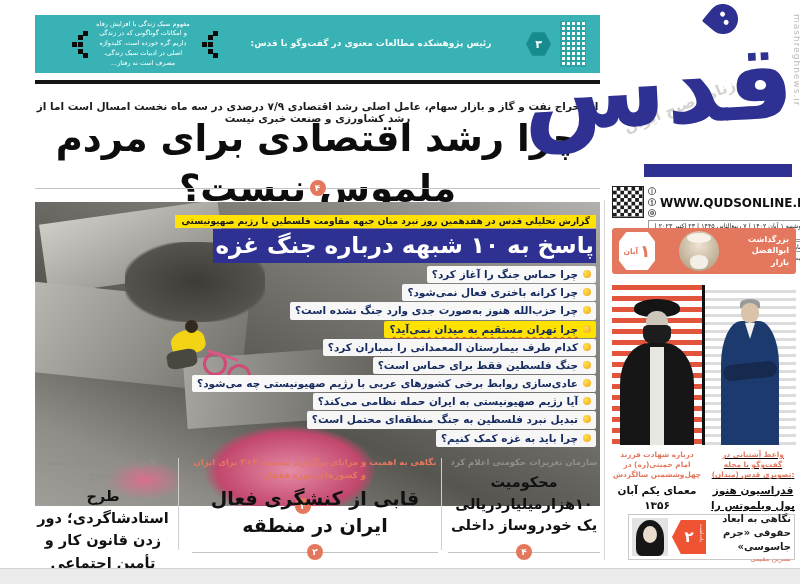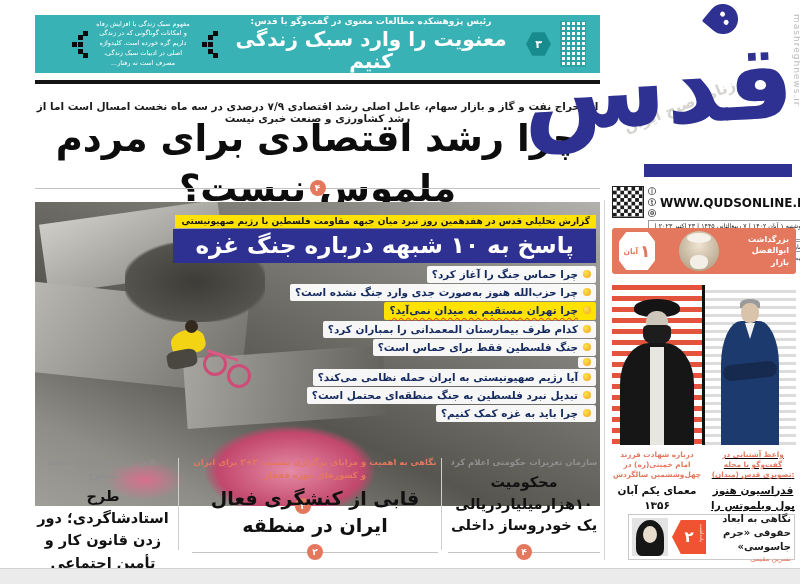--- a/index.html
+++ b/index.html
@@ -57,21 +57,21 @@
                background:#f2d414;transform:rotate(-14deg);}
   .child-pants{position:absolute;left:132px;top:148px;width:30px;height:18px;border-radius:30%;
                background:#4a4640;transform:rotate(-10deg);}
   .bike-wheel{position:absolute;width:18px;height:18px;border:3px solid #cf4b78;border-radius:50%;}
   .bw1{left:168px;top:150px;} .bw2{left:192px;top:162px;transform:rotate(10deg);}
   .bike-frame{position:absolute;left:172px;top:152px;width:32px;height:3px;background:#d65c85;transform:rotate(18deg);}
 
   .gaza-kicker{position:absolute;right:4px;top:13px;background:#ffe200;color:#161616;
                font-size:9px;font-weight:bold;padding:1px 6px 2px;}
   .gaza-headline{position:absolute;right:4px;top:27px;background:#2e3192;color:#fff;
-                 font-size:23px;font-weight:800;padding:3px 22px 5px;letter-spacing:-0.5px;}
+                 font-size:23px;font-weight:800;padding:3px 2px 5px;letter-spacing:-0.5px;}
   .qlist{position:absolute;right:4px;top:64px;display:flex;flex-direction:column;align-items:flex-start;gap:1px;}
   .q{display:flex;align-items:center;gap:5px;background:rgba(255,255,255,.94);color:#152a5e;
      font-size:10.5px;font-weight:bold;padding:1px 5px 2px;border-radius:2px;line-height:1.35;}
   .q-bullet{width:8px;height:8px;border-radius:50%;flex:0 0 auto;
             background:radial-gradient(circle at 35% 35%,#ffe24a,#f0a21f);}
   .q.hl{background:#ffe200;}
   .q.hl .q-text{text-decoration:underline wavy 1px #d6301f;text-underline-offset:3px;}
   .photo-pnum{position:absolute;left:260px;bottom:-8px;}
 
   
@@ -168,21 +168,20 @@
 
 <div id="page">
 
   <div class="abs banner">
     <div class="orn-kufic"></div>
     <div class="hexbadge">
         <span>۳</span>
       </div>
     <div class="banner-main">
       <div class="banner-kicker">رئیس پژوهشکده مطالعات معنوی در گفت‌وگو با قدس:</div>
-      <div class="banner-headline">معنویت را وارد سبک زندگی کنیم</div>
     </div>
     <div class="pixarrow"></div>
     <div class="banner-excerpt">مفهوم سبک زندگی با افزایش رفاه و امکانات گوناگونی که در زندگی داریم گره خورده است. کلیدواژه اصلی در ادبیات سبک زندگی، مصرف است نه رفتار...</div>
     <div class="pixarrow"></div>
   </div>
 
   <div class="abs black-rule"></div>
 
   <div class="abs lead-kicker">استخراج نفت و گاز و بازار سهام، عامل اصلی رشد اقتصادی ۷/۹ درصدی در سه ماه نخست امسال است اما از رشد کشاورزی و صنعت خبری نیست</div>
   <div class="abs lead-headline">چرا رشد اقتصادی برای مردم ملموس نیست؟</div>
@@ -208,36 +207,41 @@
     </div>
     <div class="gaza-kicker">گزارش تحلیلی قدس در هفدهمین روز نبرد میان جبهه مقاومت فلسطین با رژیم صهیونیستی</div>
     <div class="gaza-headline">پاسخ به ۱۰ شبهه درباره جنگ غزه</div>
     <div class="qlist">
       <div class="q">
           <span class="q-bullet"></span>
           <span class="q-text">چرا حماس جنگ را آغاز کرد؟</span>
         </div>
       <div class="q">
           <span class="q-bullet"></span>
+          <span class="q-text">چرا کرانه باختری فعال نمی‌شود؟</span>
+        </div>
+      <div class="q">
+          <span class="q-bullet"></span>
           <span class="q-text">چرا حزب‌الله هنوز به‌صورت جدی وارد جنگ نشده است؟</span>
         </div>
       <div class="q hl">
           <span class="q-bullet"></span>
           <span class="q-text">چرا تهران مستقیم به میدان نمی‌آید؟</span>
         </div>
       <div class="q">
           <span class="q-bullet"></span>
           <span class="q-text">کدام طرف بیمارستان المعمدانی را بمباران کرد؟</span>
         </div>
       <div class="q">
           <span class="q-bullet"></span>
           <span class="q-text">جنگ فلسطین فقط برای حماس است؟</span>
         </div>
       <div class="q">
           <span class="q-bullet"></span>
+          <span class="q-text">عادی‌سازی روابط برخی کشورهای عربی با رژیم صهیونیستی چه می‌شود؟</span>
         </div>
       <div class="q">
           <span class="q-bullet"></span>
           <span class="q-text">آیا رژیم صهیونیستی به ایران حمله نظامی می‌کند؟</span>
         </div>
       <div class="q">
           <span class="q-bullet"></span>
           <span class="q-text">تبدیل نبرد فلسطین به جنگ منطقه‌ای محتمل است؟</span>
         </div>
       <div class="q">

